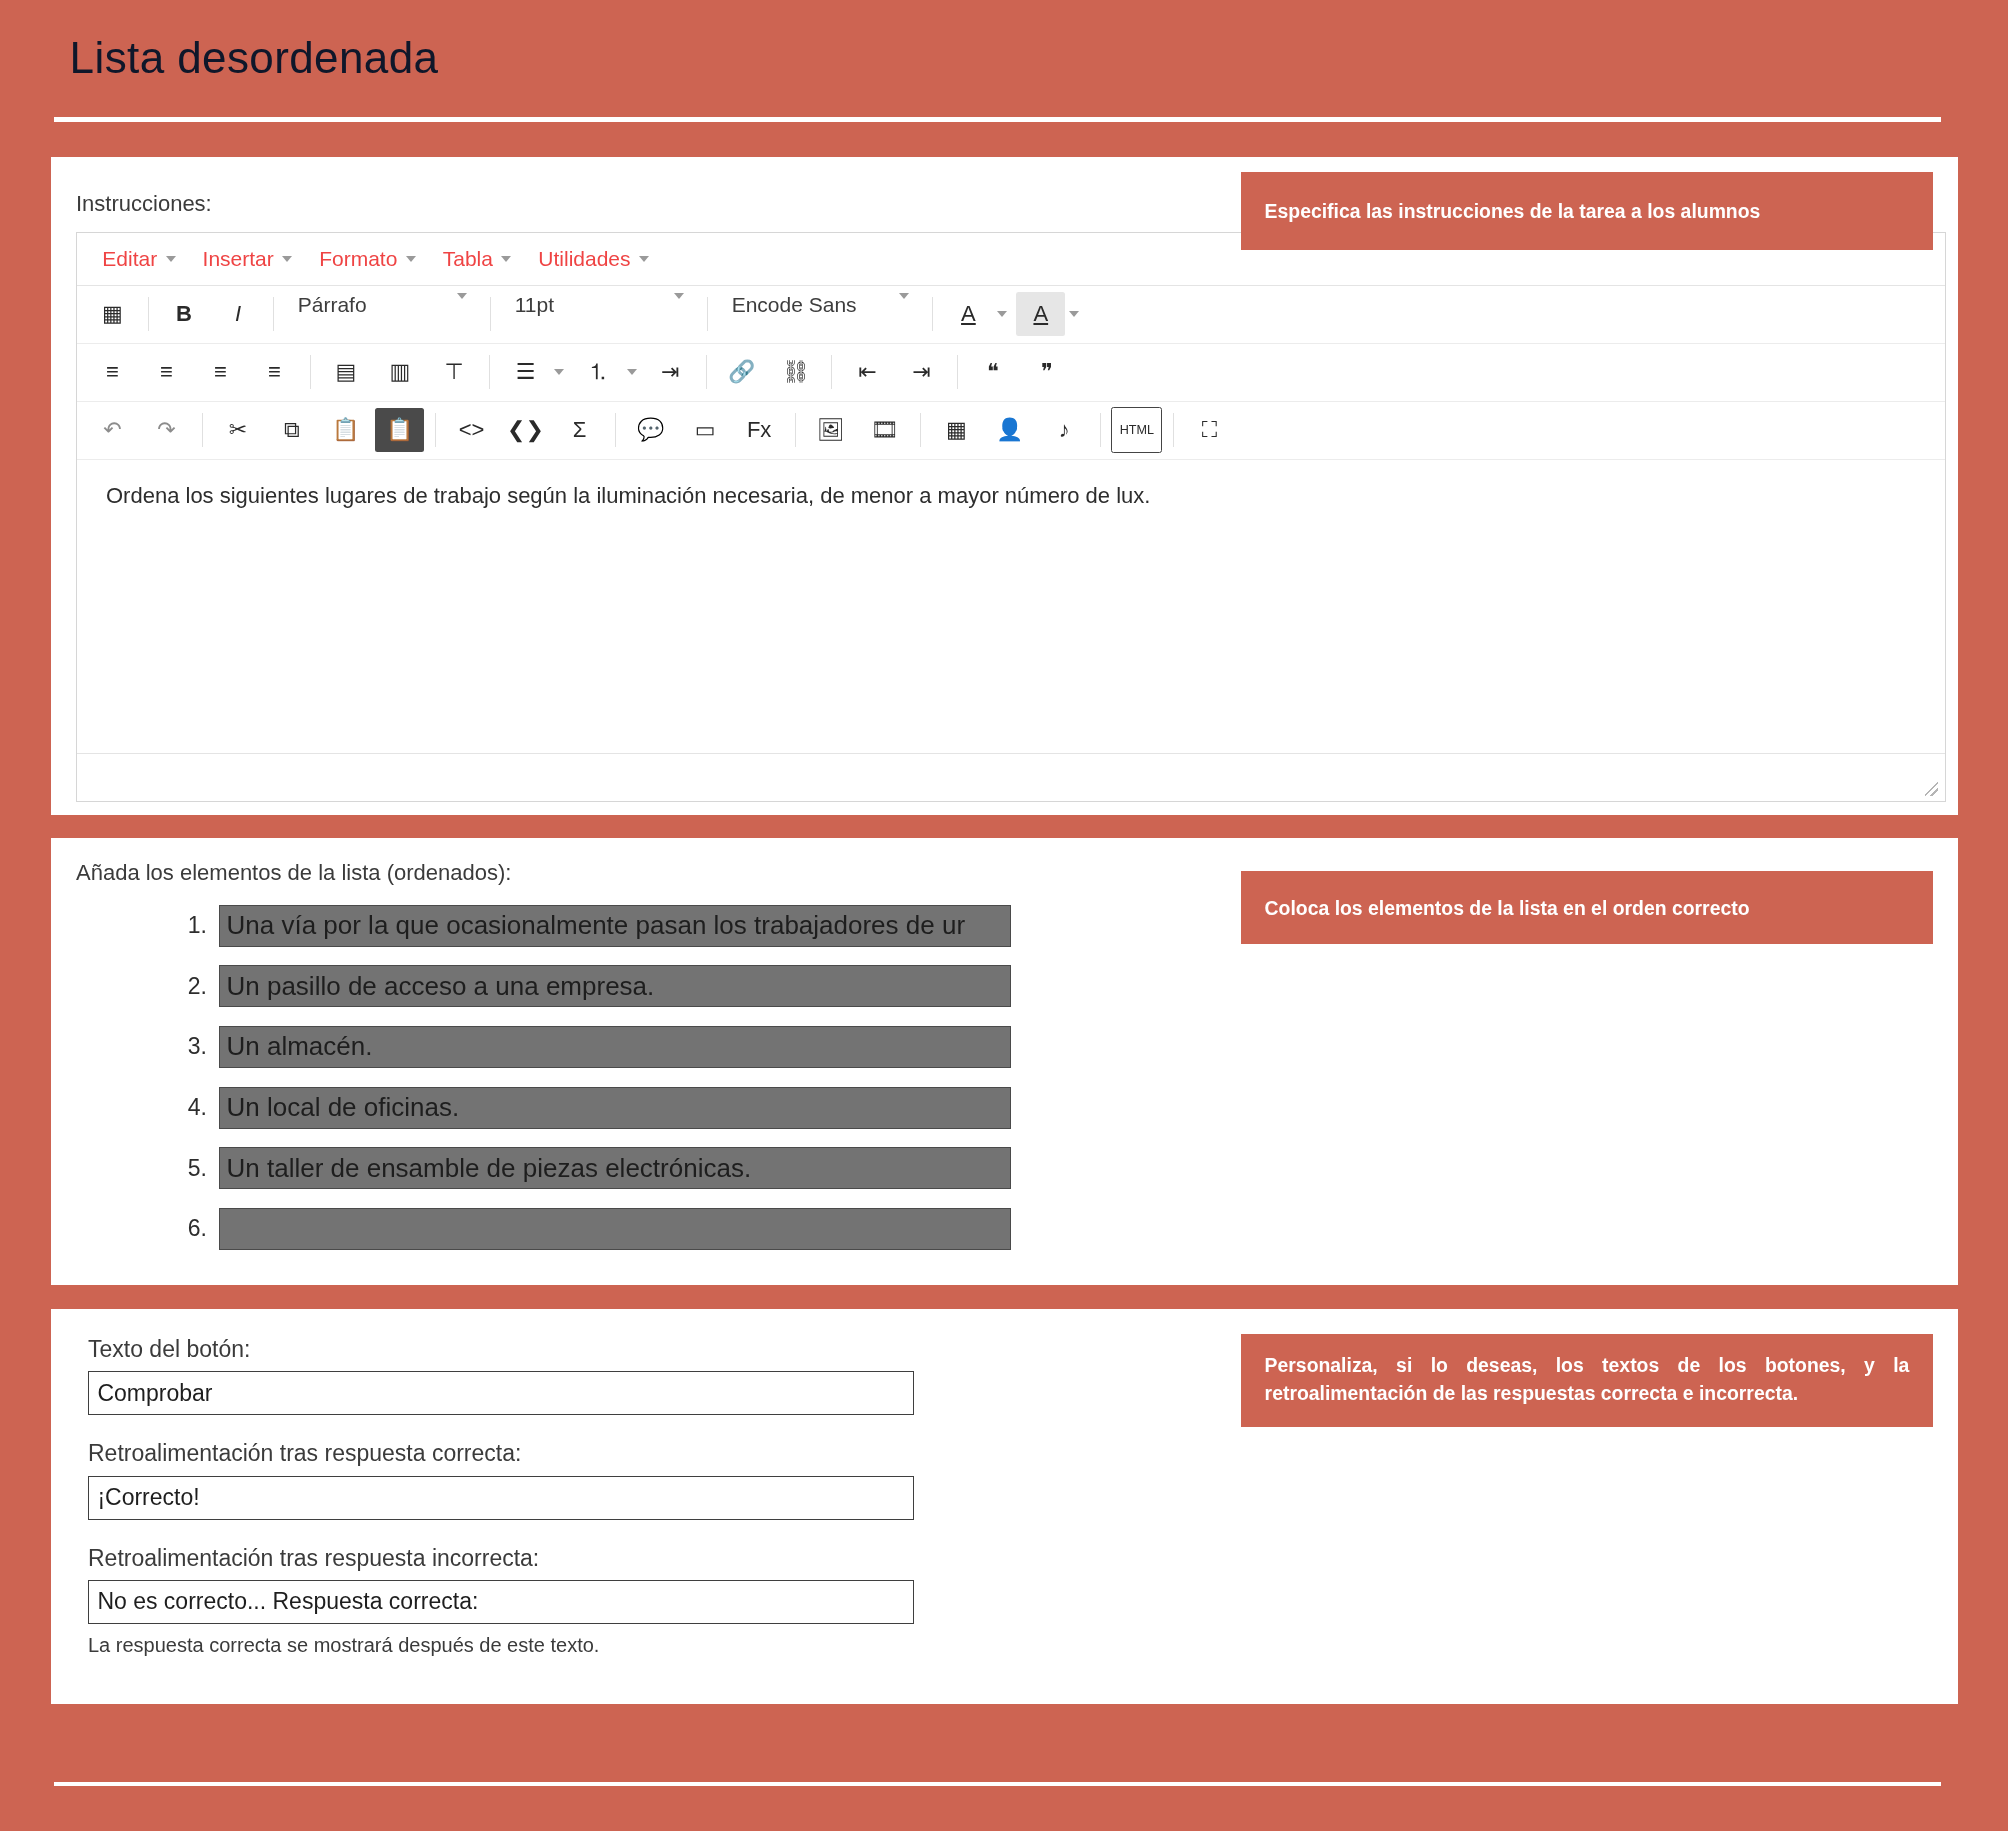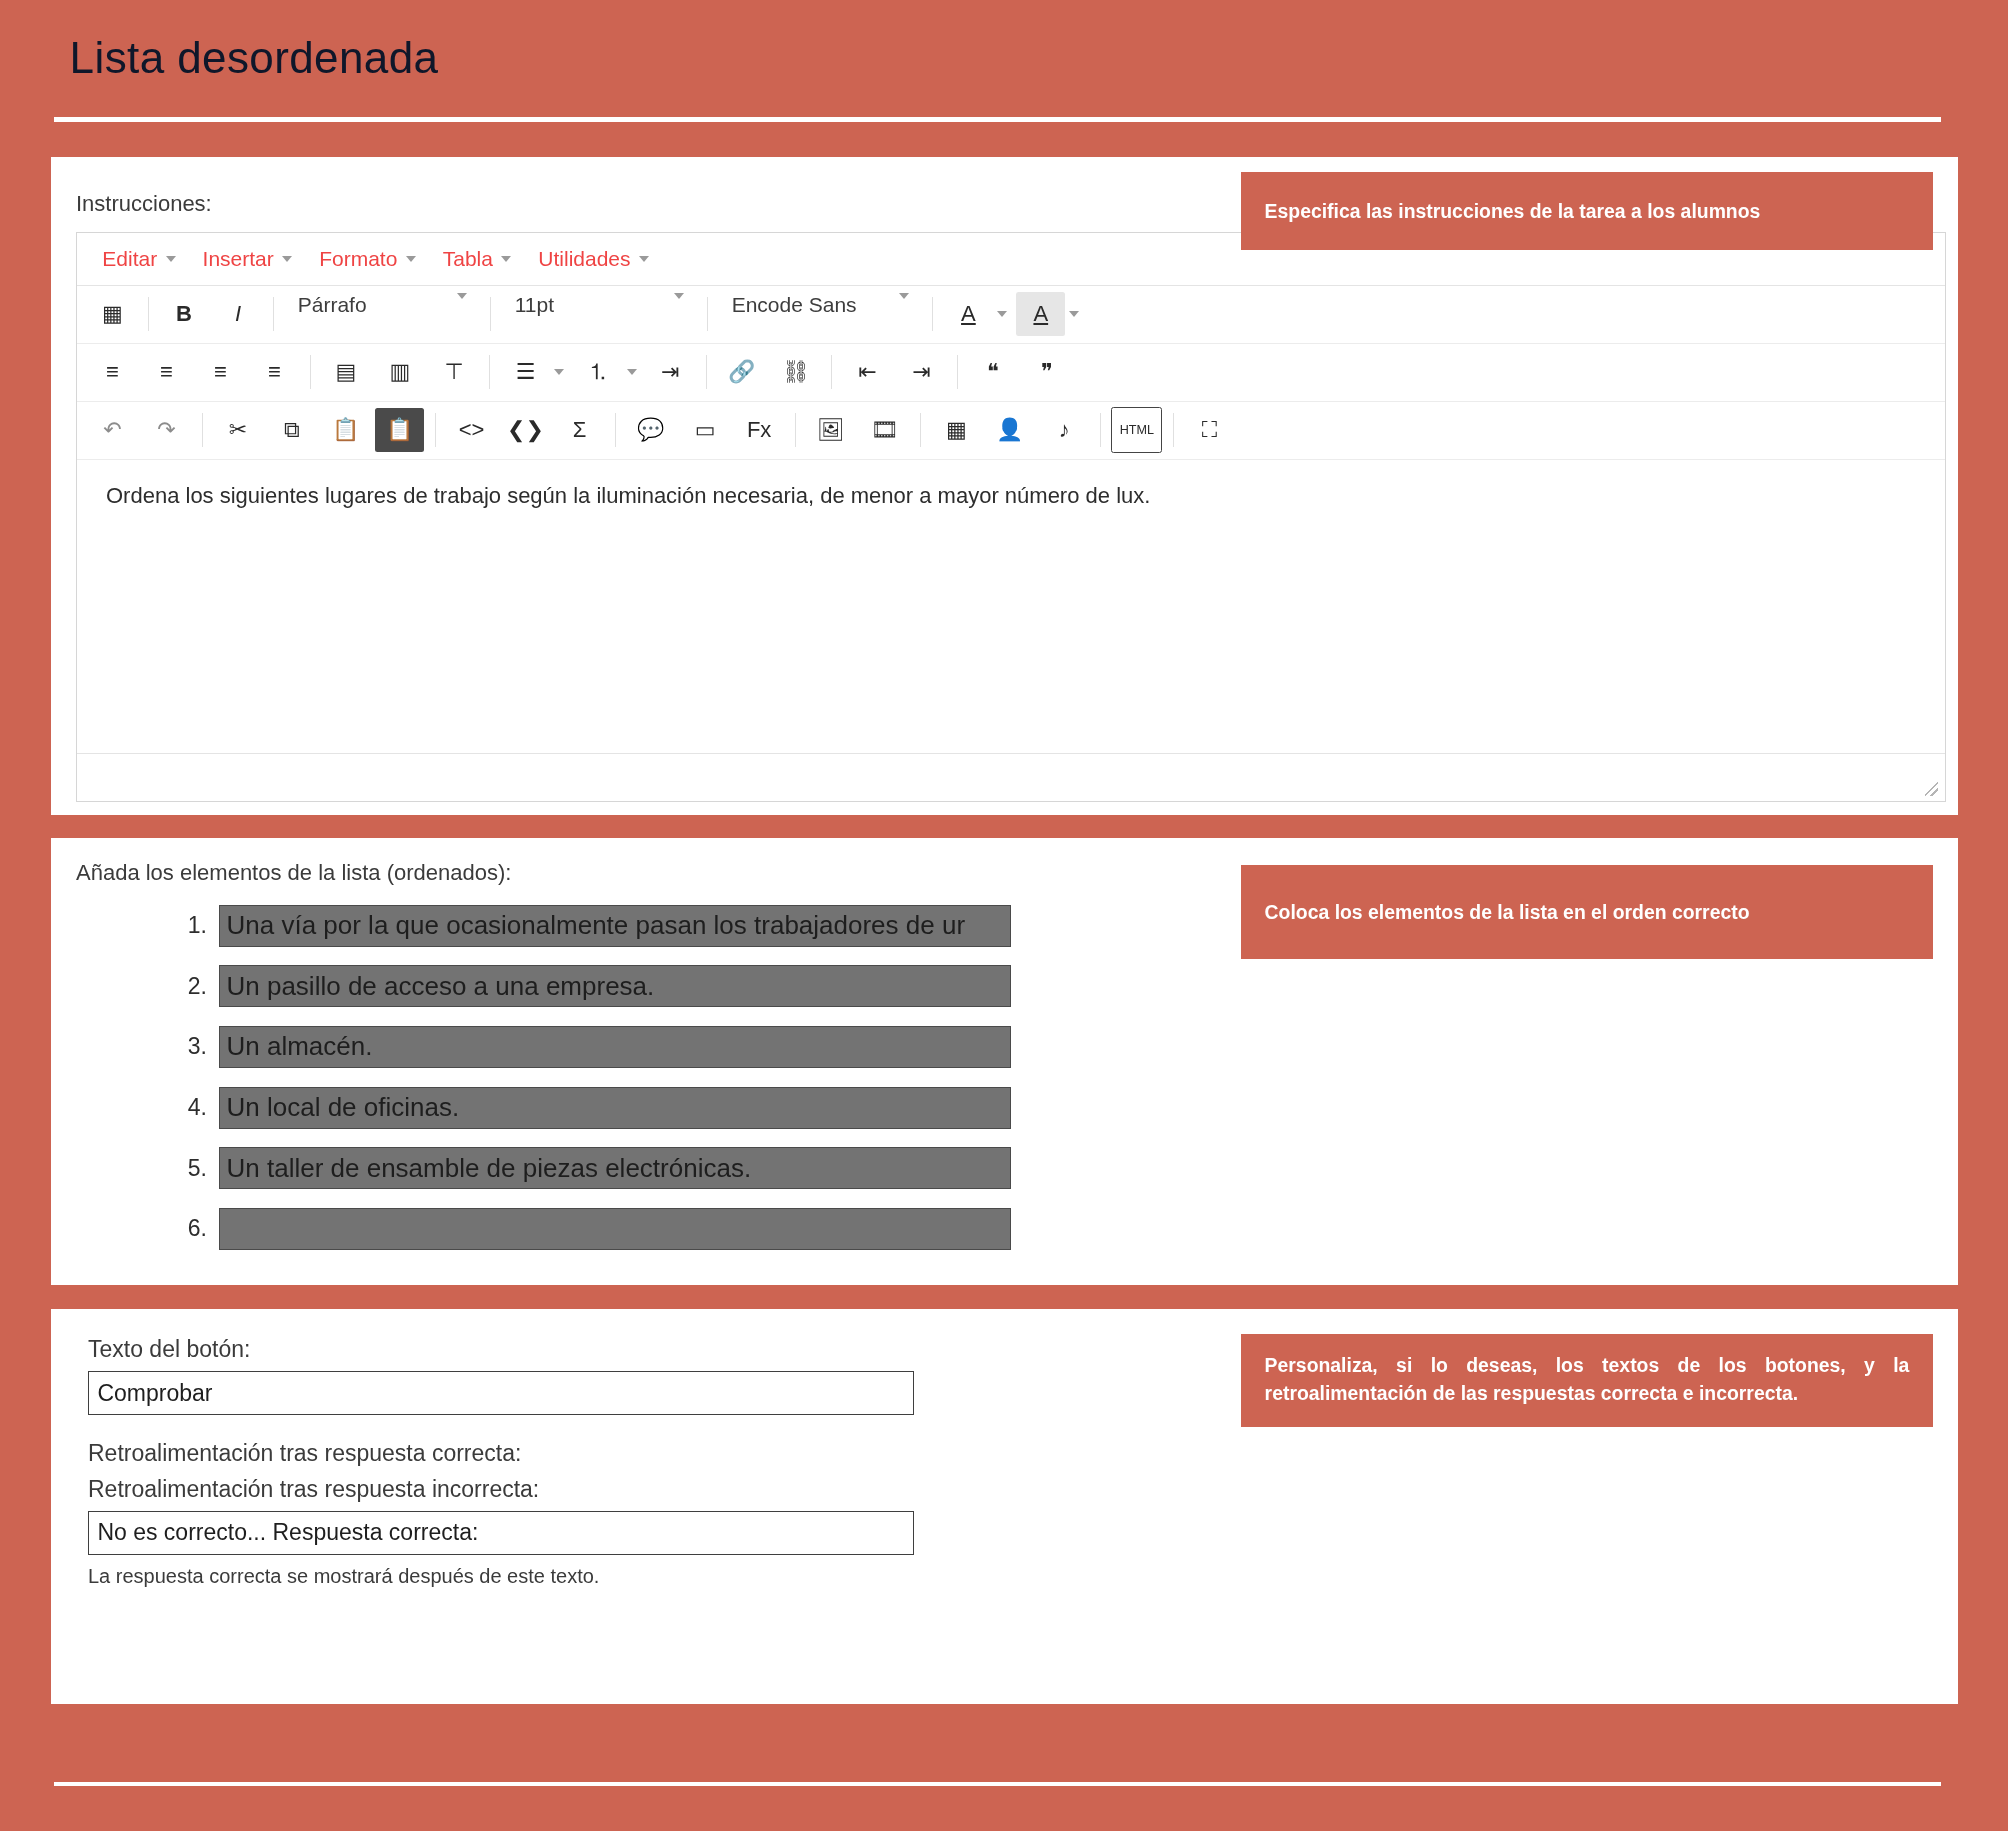--- a/index.html
+++ b/index.html
@@ -84,23 +84,23 @@
   }
   .callout-1 {
     right: 25px;
     top: 15px;
     width: 692px;
     height: 78px;
     padding: 0 23.6px;
   }
   .callout-2 {
     right: 25px;
-    top: 27px;
+    top: 33px;
     width: 692px;
-    height: 94px;
+    height: 73px;
     padding: 0 23.6px;
   }
   .callout-3 {
     right: 25px;
     top: 25px;
     width: 692px;
     height: 93px;
     padding: 0 23.6px;
     text-align: justify;
     display: block;
@@ -450,20 +450,21 @@
     </div>
   </div>
 
   <div class="panel panel-buttons">
     <div class="callout callout-3">Personaliza, si lo deseas, los textos de los botones, y la retroalimentación de las respuestas correcta e incorrecta.</div>
 
     <div class="bt-label">Texto del botón:</div>
     <input class="bt-input" type="text" value="Comprobar" style="">
 
     <div class="bt-label">Retroalimentación tras respuesta correcta:</div>
+    <input class="bt-input" type="text" value="¡Correcto!" style="">
 
     <div class="bt-label">Retroalimentación tras respuesta incorrecta:</div>
     <input class="bt-input" type="text" value="No es correcto... Respuesta correcta:" style="">
 
     <div class="bt-hint">La respuesta correcta se mostrará después de este texto.</div>
   </div>
 
   <div class="footer-rule"></div>
 </div>
 

